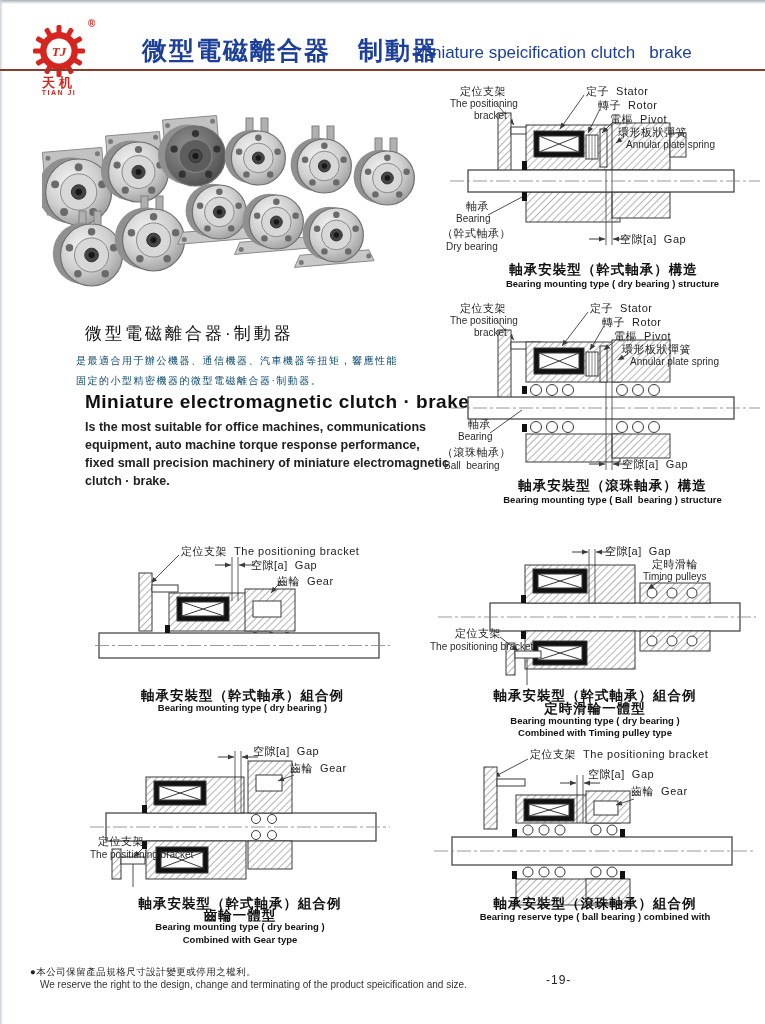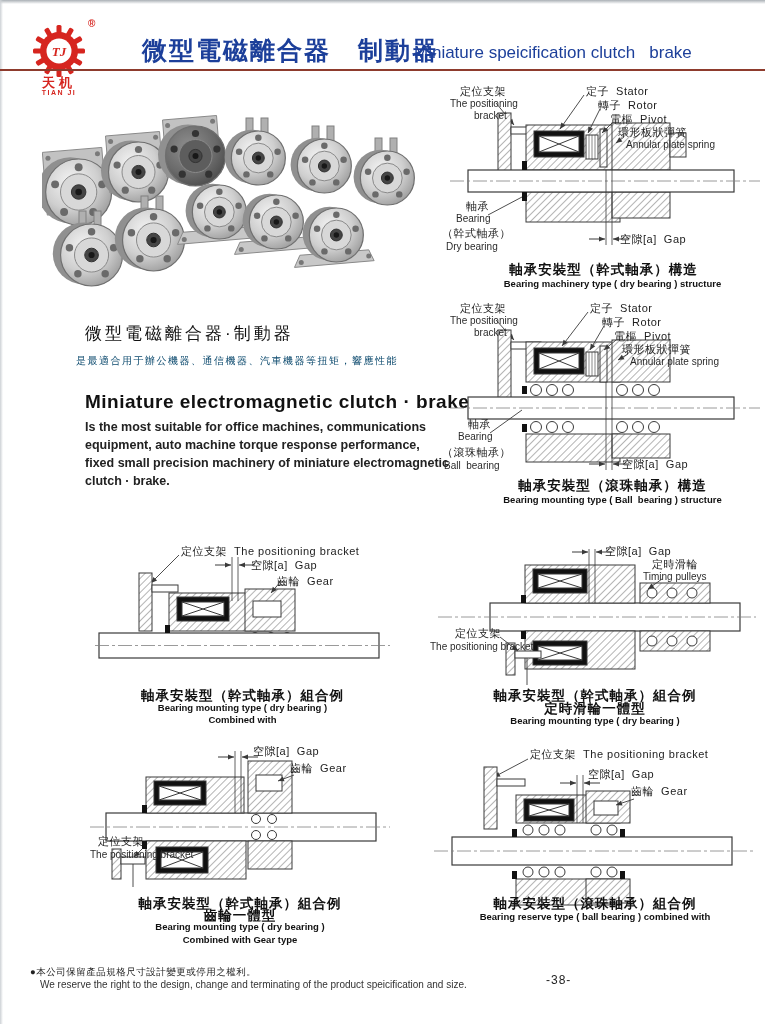--- a/index.html
+++ b/index.html
@@ -246,20 +246,21 @@
         <circle cx="282.44734864107744" cy="151.38259413609268" r="3.2399999999999998" fill="#6a6a6a"></circle>
         <circle cx="275.09110554502314" cy="128.74240586390732" r="3.2399999999999998" fill="#6a6a6a"></circle>
         <circle cx="294.35" cy="135" r="5.94" fill="#454545" stroke="#333"></circle>
         <circle cx="294.35" cy="135" r="2.7" fill="#181818"></circle>
       </g>
     </svg>
 
   <div class="abs intro-h-cn">微型電磁離合器·制動器</div>
   <div class="abs intro-b-cn">
     <div>是最適合用于辦公機器、通信機器、汽車機器等扭矩，響應性能</div>
+    <div>固定的小型精密機器的微型電磁離合器·制動器。</div>
   </div>
   <div class="abs intro-b-en">
     <div>Is the most suitable for office machines, communications</div>
     <div>equipment, auto machine torque response performance,</div>
     <div>fixed small precision machinery of miniature electromagnetic</div>
     <div>clutch · brake.</div>
   </div>
   <div class="abs intro-h-en">Miniature electromagnetic clutch · brake</div>
 
   <div id="diagA" class="diag">
@@ -315,21 +316,21 @@
     <span class="lbl cn" style="left:158px;top:14px">轉子  Rotor</span>
     <span class="lbl cn" style="left:170px;top:28px">電樞  Pivot</span>
     <span class="lbl cn" style="left:178px;top:41px">環形板狀彈簧</span>
     <span class="lbl en" style="left:186px;top:54px">Annular plate spring</span>
     <span class="lbl cn" style="left:26px;top:115px">軸承</span>
     <span class="lbl en" style="left:16px;top:128px">Bearing</span>
     <span class="lbl cn" style="left:2px;top:142px">（幹式軸承）</span>
     <span class="lbl en" style="left:6px;top:156px">Dry bearing</span>
     <span class="lbl cn" style="left:180px;top:148px">空隙[a]  Gap</span>
     <div class="cap cap-cn" style="left:2px;top:176px">軸承安裝型（幹式軸承）構造</div>
-    <div class="cap cap-en" style="left:20px;top:193px">Bearing machinery type ( dry bearing ) structure</div>
+    <div class="cap cap-en" style="left:20px;top:193px">Bearing mounting type ( dry bearing ) structure</div>
   </div>
 
   <div id="diagB" class="diag">
     <svg id="svgB" viewBox="0 0 325 212">
         <defs>
           <pattern id="svgB-hatch" width="5" height="5" patternUnits="userSpaceOnUse" patternTransform="rotate(45)">
             <rect width="5" height="5" fill="#fff"></rect>
             <line x1="0" y1="0" x2="0" y2="5" stroke="#6a6a6a" stroke-width="1"></line>
           </pattern>
         </defs>
@@ -431,21 +432,20 @@
         <circle cx="192" cy="92" r="4.5" fill="#fff" stroke="#3a3a3a"></circle>
         <rect x="4" y="88" width="280" height="25" fill="#fff" stroke="#3a3a3a" stroke-width="1.2"></rect>
         <line x1="0" y1="100.5" x2="295" y2="100.5" stroke="#808080" stroke-width="0.8" stroke-dasharray="14 3 3 3"></line>
         <rect x="70" y="80" width="5" height="8" fill="#111" stroke="none" stroke-width="1"></rect>
       </svg>
     <span class="lbl cn" style="left:86px;top:0">定位支架  The positioning bracket</span>
     <span class="lbl cn" style="left:156px;top:14px">空隙[a]  Gap</span>
     <span class="lbl cn" style="left:182px;top:30px">齒輪  Gear</span>
     <div class="cap cap-cn" style="top:142px">軸承安裝型（幹式軸承）組合例</div>
     <div class="cap cap-en" style="top:157px">Bearing mounting type ( dry bearing )</div>
-    <div class="cap cap-en" style="top:169px">Combined with</div>
   </div>
 
   <div id="diagD" class="diag">
     <svg id="svgD" viewBox="0 0 330 200">
         <defs>
           <pattern id="svgD-hatch" width="5" height="5" patternUnits="userSpaceOnUse" patternTransform="rotate(45)">
             <rect width="5" height="5" fill="#fff"></rect>
             <line x1="0" y1="0" x2="0" y2="5" stroke="#6a6a6a" stroke-width="1"></line>
           </pattern>
         </defs>
@@ -486,20 +486,21 @@
         <rect x="91" y="86" width="5" height="8" fill="#111" stroke="none" stroke-width="1"></rect>
       </svg>
     <span class="lbl cn" style="left:175px;top:0">空隙[a]  Gap</span>
     <span class="lbl cn" style="left:222px;top:13px">定時滑輪</span>
     <span class="lbl en" style="left:213px;top:26px">Timing pulleys</span>
     <span class="lbl cn" style="left:25px;top:82px">定位支架</span>
     <span class="lbl en" style="left:0;top:96px">The positioning bracket</span>
     <div class="cap cap-cn" style="top:142px">軸承安裝型（幹式軸承）組合例</div>
     <div class="cap cap-cn" style="top:155px">定時滑輪一體型</div>
     <div class="cap cap-en" style="top:170px">Bearing mounting type ( dry bearing )</div>
+    <div class="cap cap-en" style="top:182px">Combined with Timing pulley type</div>
   </div>
 
   <div id="diagE" class="diag">
     <svg id="svgE" viewBox="0 0 300 215">
         <defs>
           <pattern id="svgE-hatch" width="5" height="5" patternUnits="userSpaceOnUse" patternTransform="rotate(45)">
             <rect width="5" height="5" fill="#fff"></rect>
             <line x1="0" y1="0" x2="0" y2="5" stroke="#6a6a6a" stroke-width="1"></line>
           </pattern>
         </defs>
@@ -596,14 +597,14 @@
       </svg>
     <span class="lbl cn" style="left:100px;top:3px">定位支架  The positioning bracket</span>
     <span class="lbl cn" style="left:158px;top:23px">空隙[a]  Gap</span>
     <span class="lbl cn" style="left:201px;top:40px">齒輪  Gear</span>
     <div class="cap cap-cn" style="top:150px">軸承安裝型（滾珠軸承）組合例</div>
     <div class="cap cap-en" style="top:166px">Bearing reserve type ( ball bearing ) combined with</div>
   </div>
 
   <div class="abs foot-cn">●本公司保留產品規格尺寸設計變更或停用之權利。</div>
   <div class="abs foot-en">We reserve the right to the design, change and terminating of the product speicification and size.</div>
-  <div class="abs page-num">-38-</div>
+  <div class="abs page-num">-19-</div>
 </div>
 
 </body></html>

